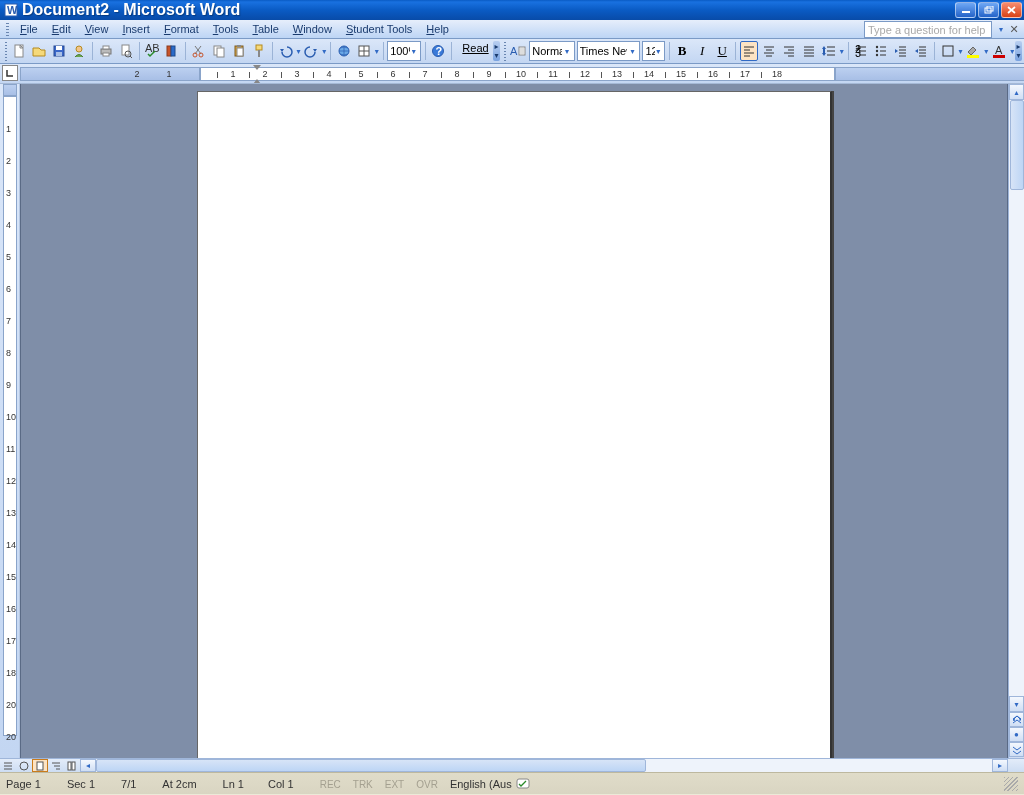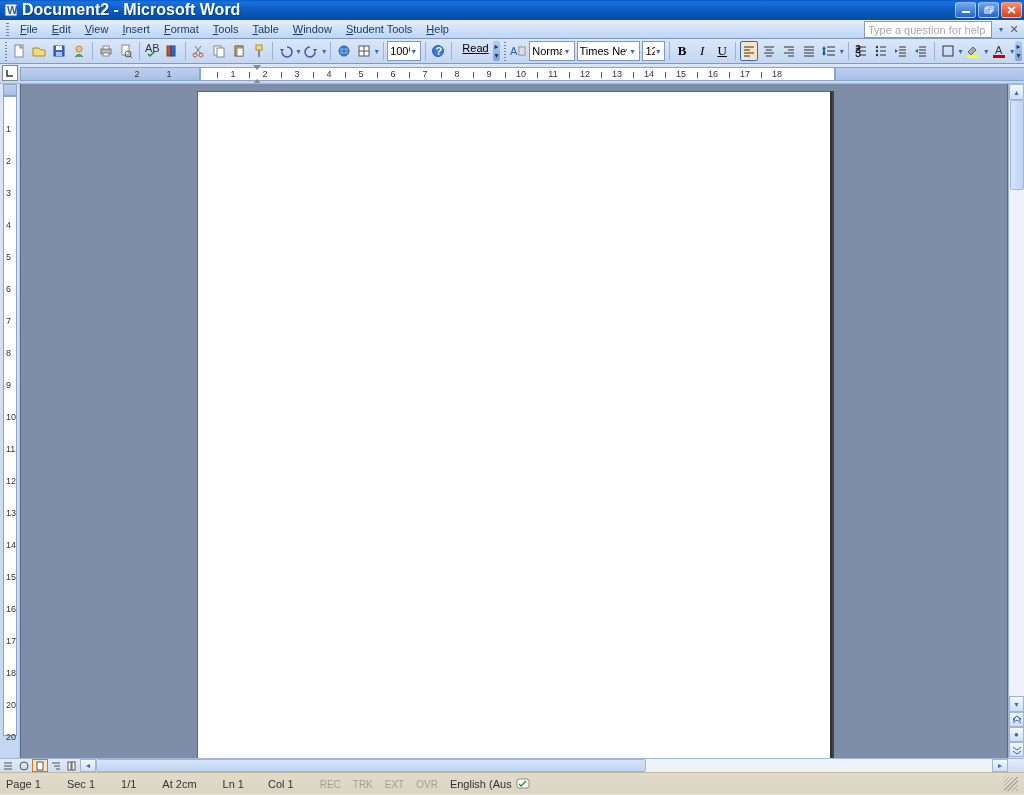--- a/index.html
+++ b/index.html
@@ -542,21 +542,21 @@
         <div class="hthumb"></div>
       </div>
     <div class="scrollbtn" style="width:16px;height:13px">▸</div>
   </div>
   <div style="width:16px"></div>
 </div>
 
 <div class="statusbar">
   <span class="cell">Page  1</span>
   <span class="cell">Sec  1</span>
-  <span class="cell">1/1</span>
+  <span class="cell">7/1</span>
   <span class="cell">At  2cm</span>
   <span class="cell" style="margin-right:24px">Ln  1</span>
   <span class="cell">Col  1</span>
   <span id="modes"><span class="dim">REC</span><span class="dim">TRK</span><span class="dim">EXT</span><span class="dim">OVR</span></span>
   <span class="cell" style="margin-right:0">English (Aus</span>
   <span class="icon"><svg width="16" height="14">
         <rect x="1" y="2" width="12" height="9" rx="2" fill="#fff" stroke="#888"></rect>
         <path d="M3 7 l2 2 l5 -5" fill="none" stroke="#2a8a2a" stroke-width="1.3"></path>
       </svg></span>
   <div class="resize"></div>

